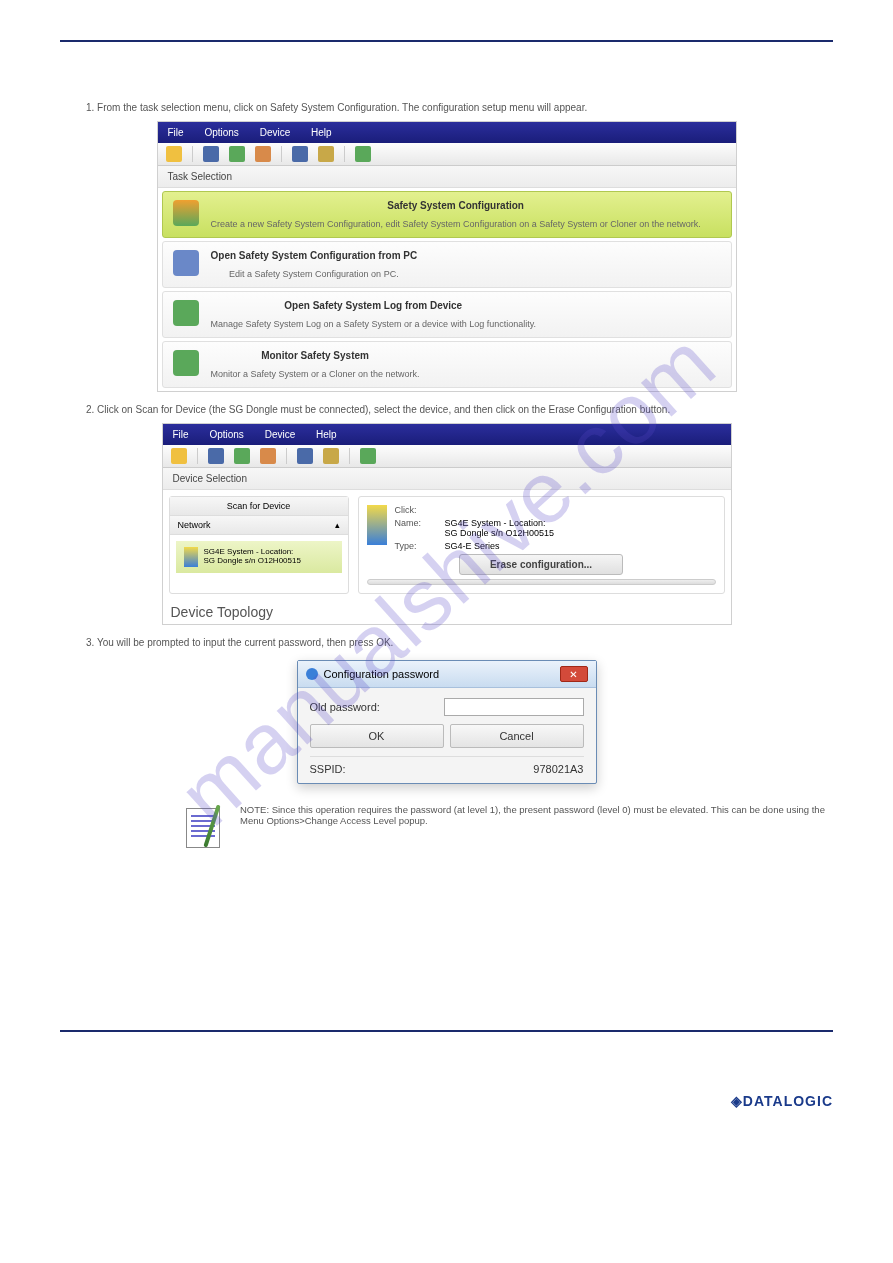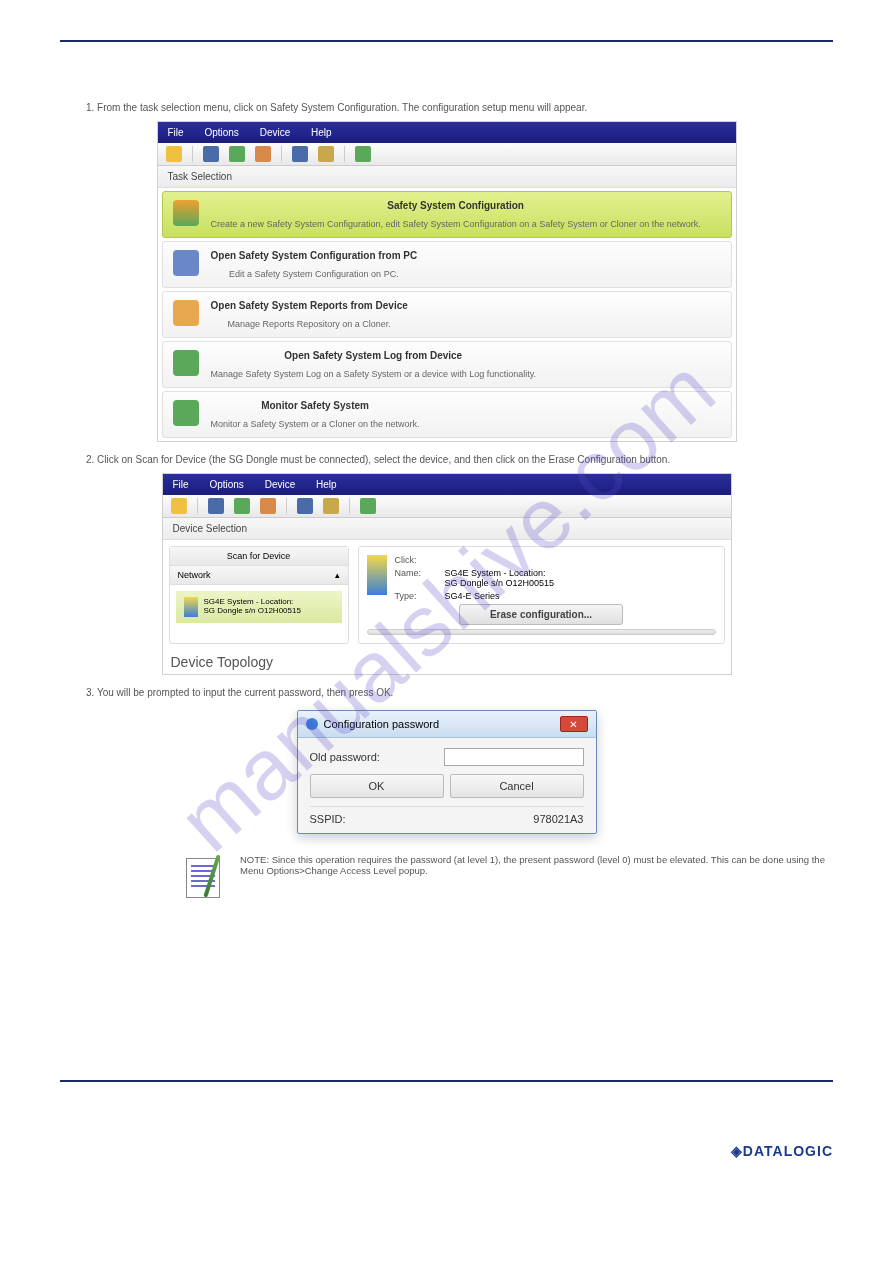--- a/index.html
+++ b/index.html
@@ -172,27 +172,20 @@
       <div>
         <div class="task-title">Safety System Configuration</div>
         <div class="task-desc">Create a new Safety System Configuration, edit Safety System Configuration on a Safety System or Cloner on the network.</div>
       </div>
     </div>
     <div class="task-row">
       <div class="task-icon" style="background:#6a88c8;"></div>
       <div>
         <div class="task-title">Open Safety System Configuration from PC</div>
         <div class="task-desc">Edit a Safety System Configuration on PC.</div>
-      </div>
-    </div>
-    <div class="task-row">
-      <div class="task-icon" style="background:#e8a850;"></div>
-      <div>
-        <div class="task-title">Open Safety System Reports from Device</div>
-        <div class="task-desc">Manage Reports Repository on a Cloner.</div>
       </div>
     </div>
     <div class="task-row">
       <div class="task-icon" style="background:#5aa85a;"></div>
       <div>
         <div class="task-title">Open Safety System Log from Device</div>
         <div class="task-desc">Manage Safety System Log on a Safety System or a device with Log functionality.</div>
       </div>
     </div>
     <div class="task-row">

